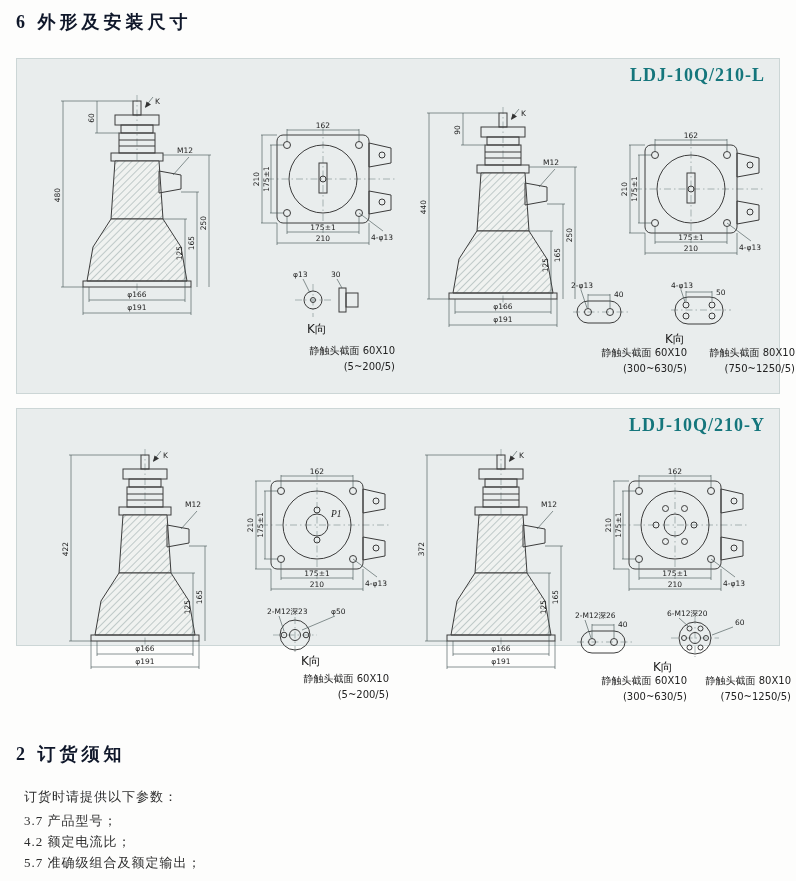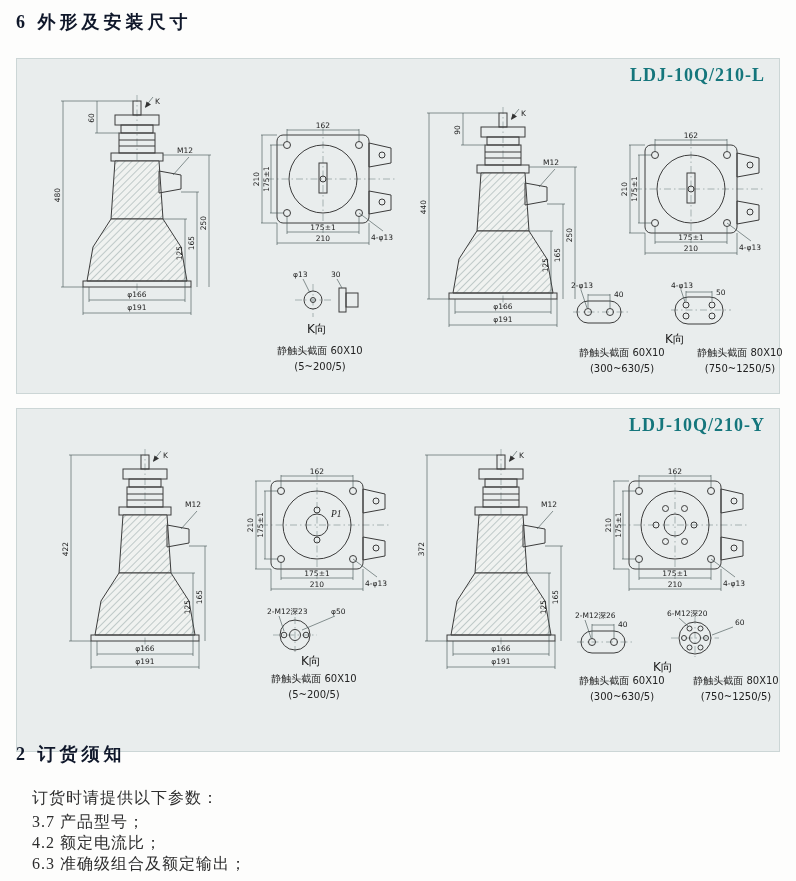--- a/index.html
+++ b/index.html
@@ -5,24 +5,24 @@
   *{margin:0;padding:0;box-sizing:border-box}
   html,body{width:796px;height:881px}
   body{position:relative;background:#fdfdfc;overflow:hidden;
        font-family:"Liberation Serif","DejaVu Serif",serif;color:#333}
   .sec-title{position:absolute;left:16px;color:#0f172a;font-size:18px;
              font-weight:bold;letter-spacing:4px}
   .panel{position:absolute;left:16px;width:764px;background:#e9eded;
          border:1px solid #ccd6d6}
   .panel-label{position:absolute;right:14px;top:6px;color:#15767c;
                font-size:18px;font-weight:bold;letter-spacing:1px}
-  .body-line{position:absolute;left:32px;font-size:16px;letter-spacing:1px;color:#2e2e2e}
+  .body-line{position:absolute;left:24px;font-size:13px;letter-spacing:1px;color:#2e2e2e}
   .drw{position:absolute}
   .kdir{position:absolute;font-size:12px;color:#222;font-family:"DejaVu Sans",sans-serif}
-  .cap{position:absolute;font-size:10px;color:#222;text-align:center;line-height:1.6;
+  .cap{position:absolute;font-size:10px;color:#222;text-align:right;line-height:1.6;
        font-family:"DejaVu Sans",sans-serif}
   svg g.ln{stroke:#3c3c3c;stroke-width:1;fill:none}
   svg line.cl{stroke:#8a9a9a;stroke-width:.7;stroke-dasharray:7 3 1.5 3}
   svg g.dim line{stroke:#4a5a5a;stroke-width:.65}
   svg g.dim text{fill:#1c1c1c;font-size:7.5px;font-family:"DejaVu Sans",sans-serif}
   svg text.mid{text-anchor:middle}
   svg text.pmark{font-size:9.5px;font-style:italic;fill:#1c1c1c}
 </style>
 </head>
 <body>
@@ -286,21 +286,21 @@
   <div class="cap" style="left:540px;top:286px;width:130px">
     <div>静触头截面 60X10</div>
     <div>(300~630/5)</div>
   </div>
   <div class="cap" style="left:668px;top:286px;width:110px">
     <div>静触头截面 80X10</div>
     <div>(750~1250/5)</div>
   </div>
 </section>
 
-<section class="panel" style="top:408px;height:344px">
+<section class="panel" style="top:408px;height:238px">
   <div class="panel-label">LDJ-10Q/210-Y</div>
 
   <svg class="drw" style="left:40px;top:40px" width="170" height="250" viewBox="0 0 170 250">
     <defs>
         <pattern id="hpC" width="5" height="5" patternUnits="userSpaceOnUse" patternTransform="rotate(45)">
           <rect width="5" height="5" fill="#f0f2f0"></rect>
           <line x1="0" y1="0" x2="0" y2="5" stroke="#8fa0a0" stroke-width="1"></line>
         </pattern>
       </defs>
     <line class="cl" x1="88" y1="0" x2="88" y2="200"></line>
@@ -551,13 +551,13 @@
   <div class="cap" style="left:664px;top:264px;width:110px">
     <div>静触头截面 80X10</div>
     <div>(750~1250/5)</div>
   </div>
 </section>
 
 <h2 class="sec-title" style="top:742px">2 订货须知</h2>
 <p class="body-line" style="top:788px">订货时请提供以下参数：</p>
 <p class="body-line" style="top:812px">3.7 产品型号；</p>
 <p class="body-line" style="top:833px">4.2 额定电流比；</p>
-<p class="body-line" style="top:854px">6.3 准确级组合及额定输出；</p>
+<p class="body-line" style="top:854px">5.7 准确级组合及额定输出；</p>
 
 </body></html>

